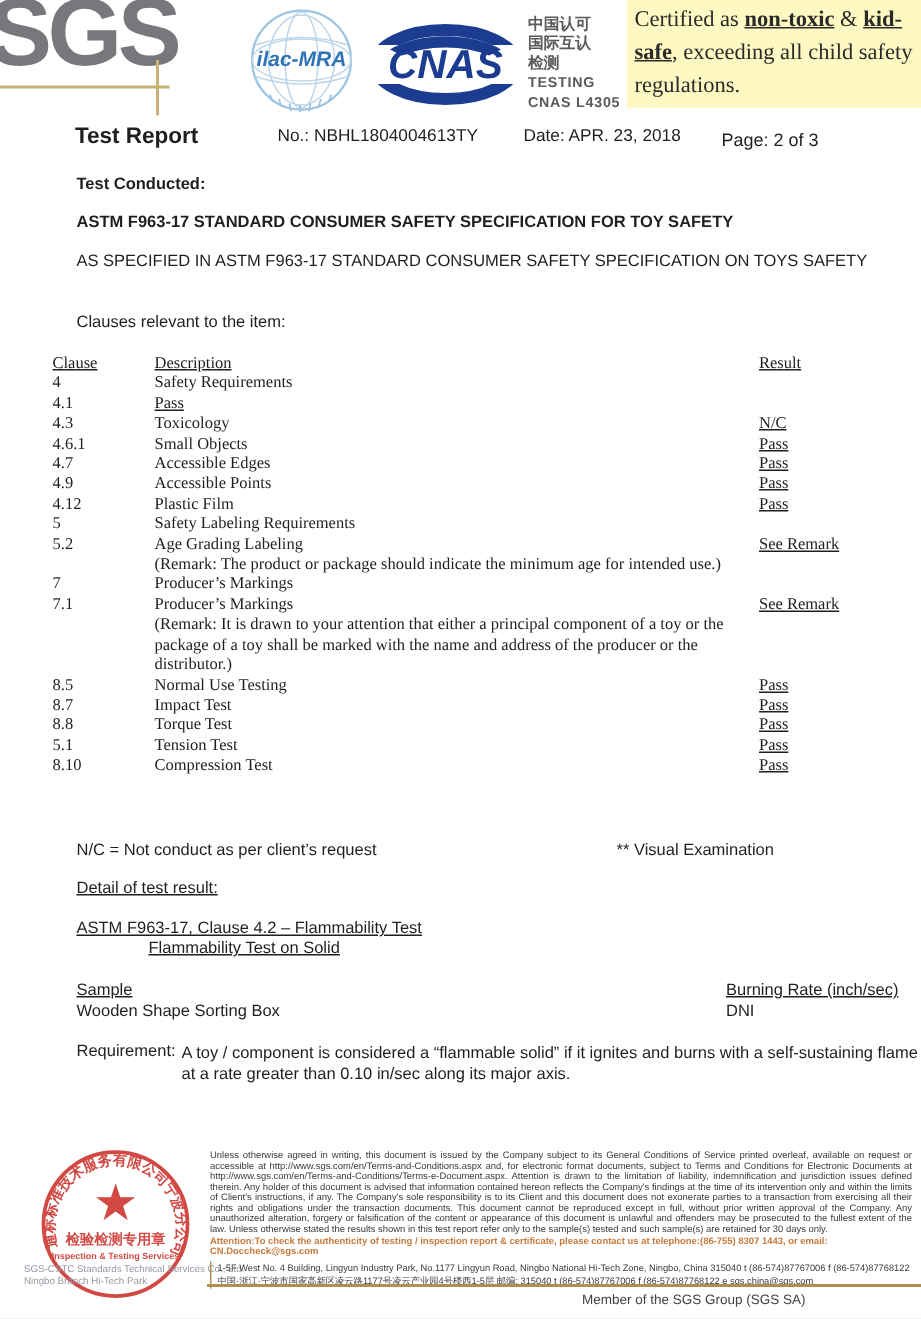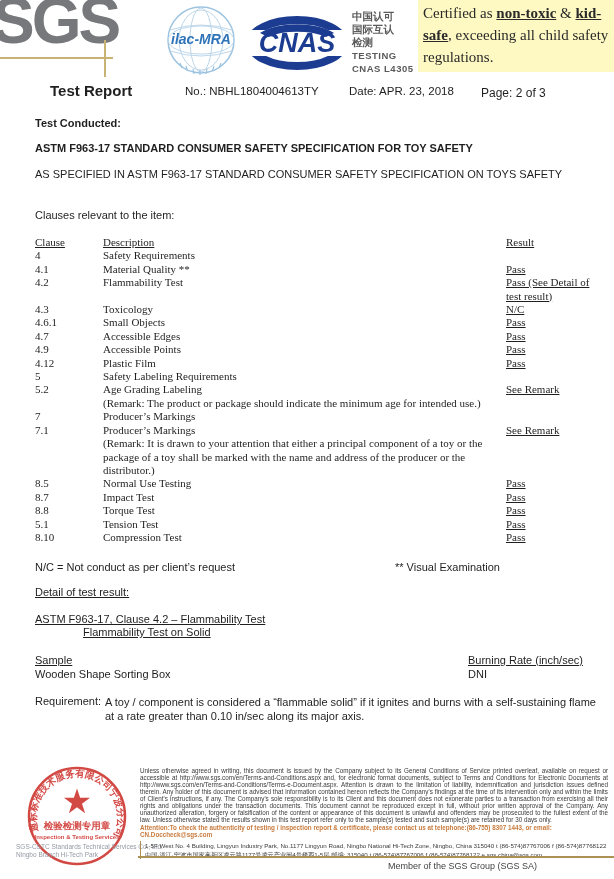--- a/index.html
+++ b/index.html
@@ -26,21 +26,21 @@
     background:#fef9c3; padding:2px 5px;
     font-family:"Liberation Serif", serif; font-size:15px; line-height:22px; color:#2a2a2a;
   }
   .banner .emph { font-weight:bold; text-decoration:underline; }
   
   .report-title { position:absolute; left:50px; top:82px; font-size:15px; font-weight:bold;text-align:right; }
   .report-no   { position:absolute; left:185px; top:85px; font-size:11.5px; }
   .report-date { position:absolute; left:349px; top:85px; font-size:11.5px; }
   .report-page { position:absolute; left:481px; top:86px; font-size:12px; }
   
-  .t11 { font-size:11px; line-height:13.4px; }
+  .t11 { font-size:11px; line-height:13.4px;margin-left:16px; }
   .bold { font-weight:bold; }
   .u { text-decoration:underline; }
   .test-conducted { position:absolute; left:35px; top:117px; }
   .standard-title { position:absolute; left:35px; top:142px; }
   .as-specified   { position:absolute; left:35px; top:167px; width:555px; line-height:15px; }
   .clauses-label  { position:absolute; left:35px; top:209px; }
   .clauses-table  { position:absolute; left:35px; top:236px; width:571px; }
   .trow { display:grid; grid-template-columns:68px 403px 100px;font-family:Liberation Serif, serif; }
   .tcell { font-size:11px; line-height:13.4px; }
   .footnote-left  { position:absolute; left:35px; top:561px; }
@@ -121,27 +121,21 @@
       <div class="tcell u">Result</div>
     </div>
     <div>
         <div class="trow">
           <div class="tcell clause">4</div>
           <div class="tcell desc"><span>Safety Requirements</span></div>
           <div class="tcell result"></div>
         </div>
         <div class="trow">
           <div class="tcell clause">4.1</div>
-          <div class="tcell desc"><span>Material Quality **</span></div>
-          <div class="tcell result"><span class="u">Pass</span></div>
-        </div>
-        <div class="trow">
-          <div class="tcell clause">4.2</div>
-          <div class="tcell desc"><span>Flammability Test</span></div>
-          <div class="tcell result"><span class="u">Pass (See Detail of test result)</span></div>
+          <div class="tcell result"><span class="u">Pass</span></div>
         </div>
         <div class="trow">
           <div class="tcell clause">4.3</div>
           <div class="tcell desc"><span>Toxicology</span></div>
           <div class="tcell result"><span class="u">N/C</span></div>
         </div>
         <div class="trow">
           <div class="tcell clause">4.6.1</div>
           <div class="tcell desc"><span>Small Objects</span></div>
           <div class="tcell result"><span class="u">Pass</span></div>

